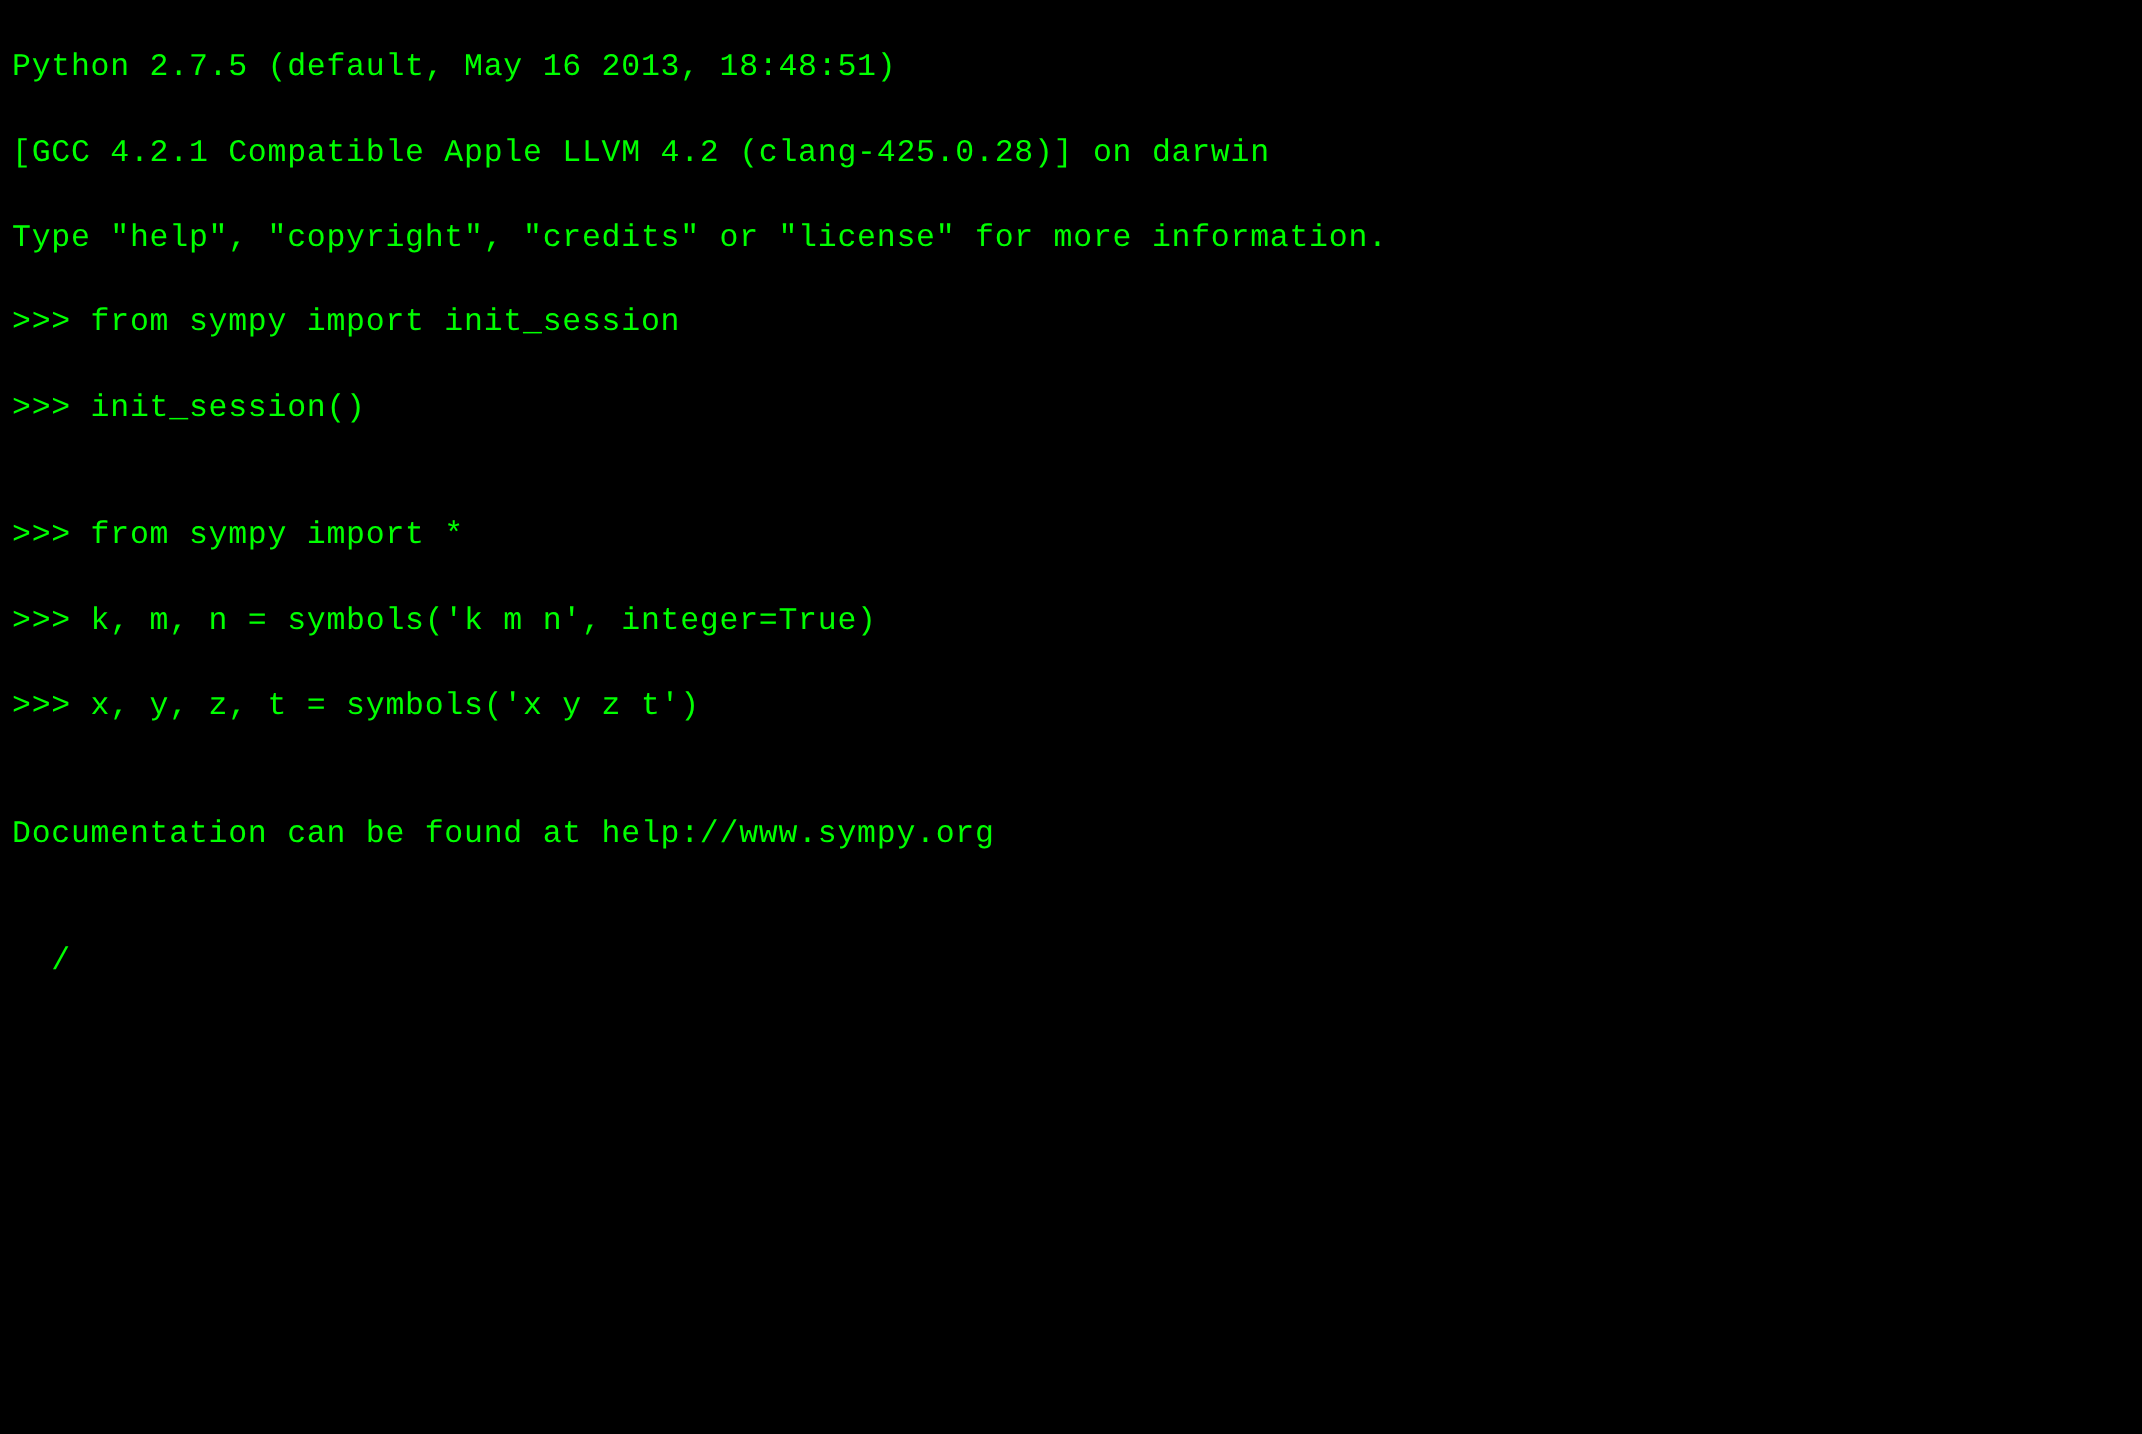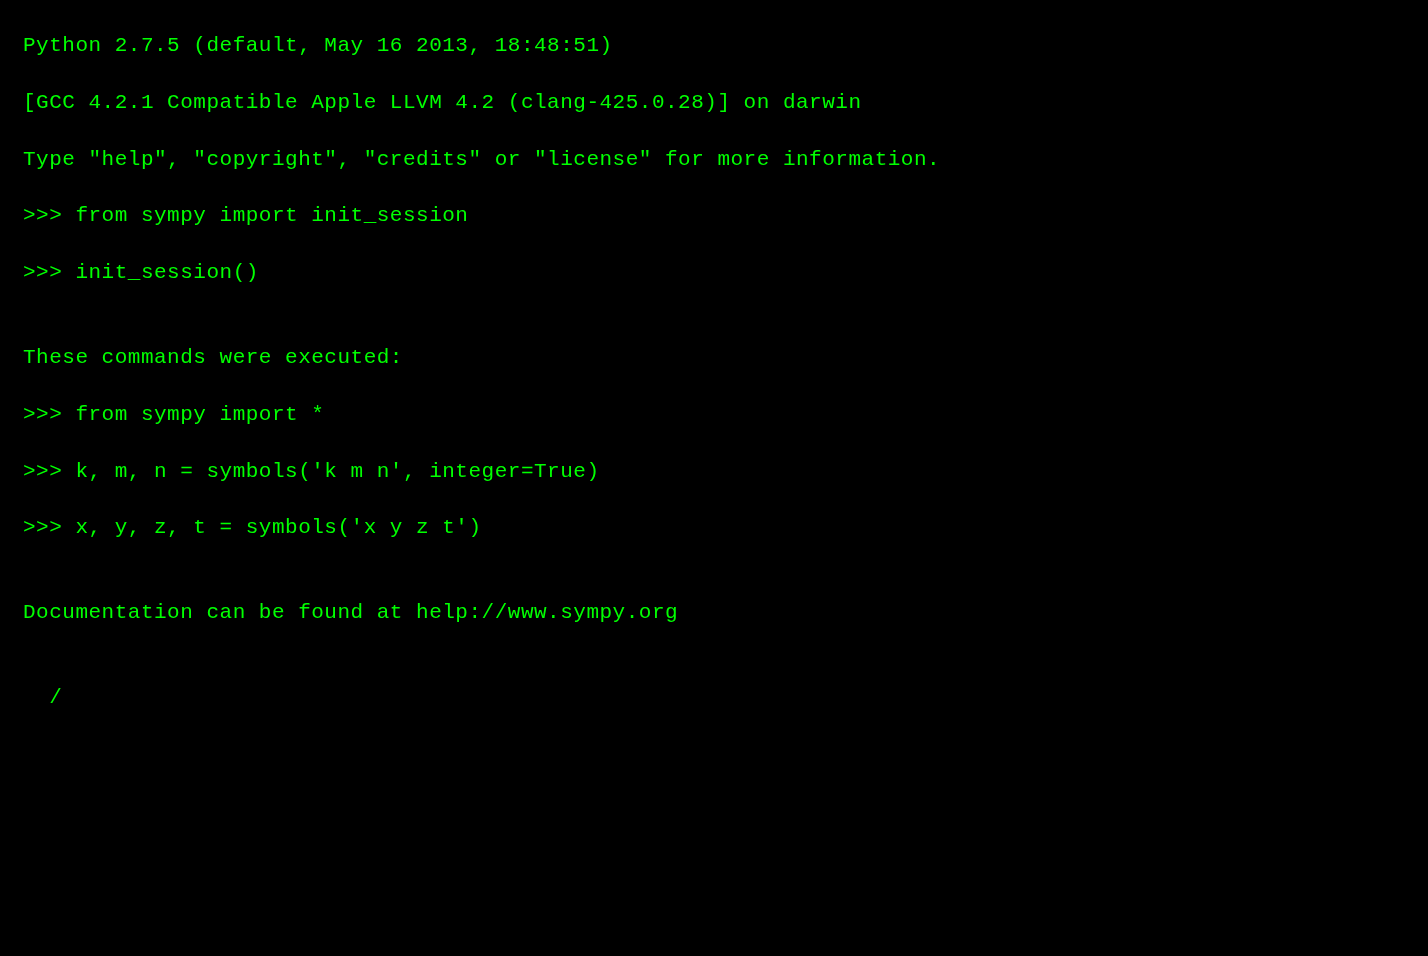--- a/index.html
+++ b/index.html
@@ -17,34 +17,32 @@
       width: 1428px;
       height: 956px;
       overflow: hidden;
       letter-spacing: 0.5px;
     }
     .terminal {
       white-space: pre;
     }
     .line {
       display: block;
-      margin-left: 15px;
     }
   </style>
 </head>
 <body>
 
 <div class="terminal">
 <span class="line">Python 2.7.5 (default, May 16 2013, 18:48:51)</span>
 <span class="line">[GCC 4.2.1 Compatible Apple LLVM 4.2 (clang-425.0.28)] on darwin</span>
 <span class="line">Type "help", "copyright", "credits" or "license" for more information.</span>
 <span class="line">&gt;&gt;&gt; from sympy import init_session</span>
 <span class="line">&gt;&gt;&gt; init_session()</span>
 <span class="line"></span>
-<span class="line">These commands were executed:</span>
 <span class="line">&gt;&gt;&gt; from sympy import *</span>
 <span class="line">&gt;&gt;&gt; k, m, n = symbols('k m n', integer=True)</span>
 <span class="line">&gt;&gt;&gt; x, y, z, t = symbols('x y z t')</span>
 <span class="line"></span>
 <span class="line">Documentation can be found at help://www.sympy.org</span>
 <span class="line"></span>
 <span class="line">  /</span>
 
 
 

